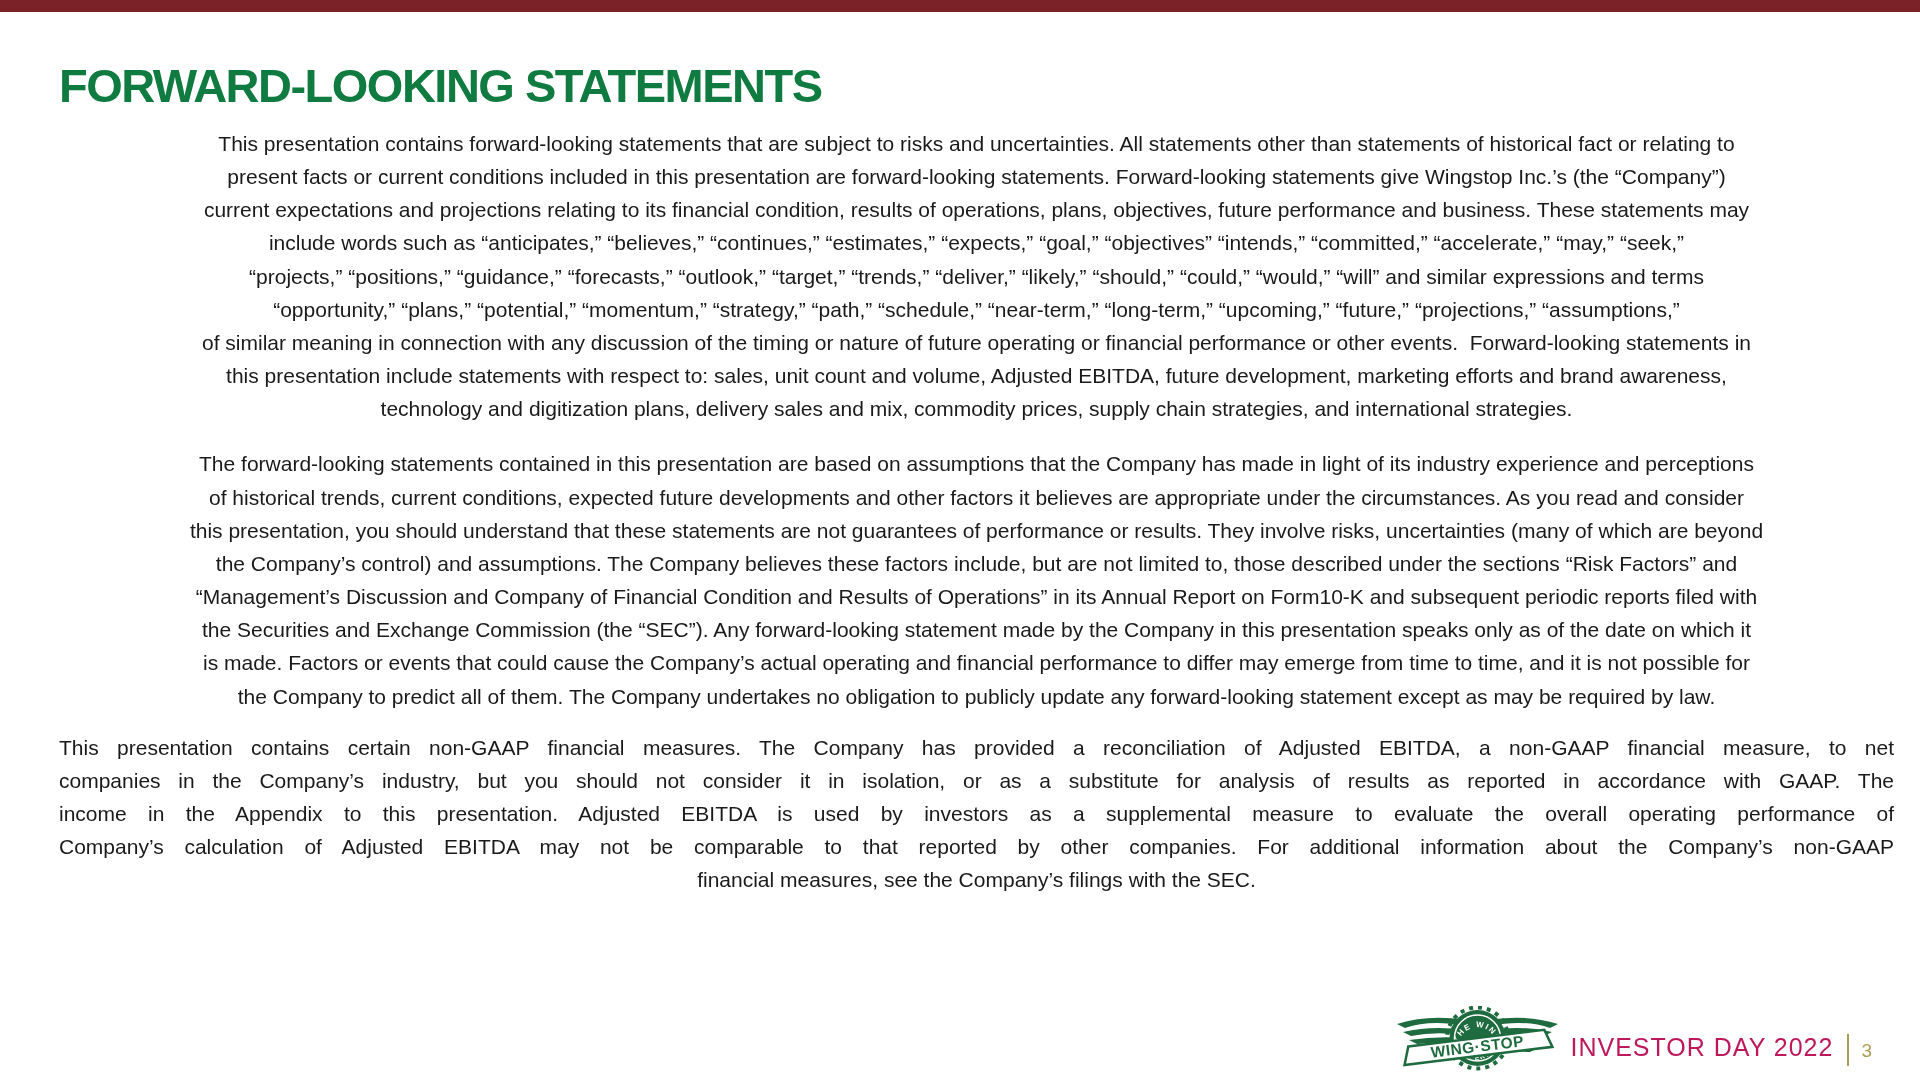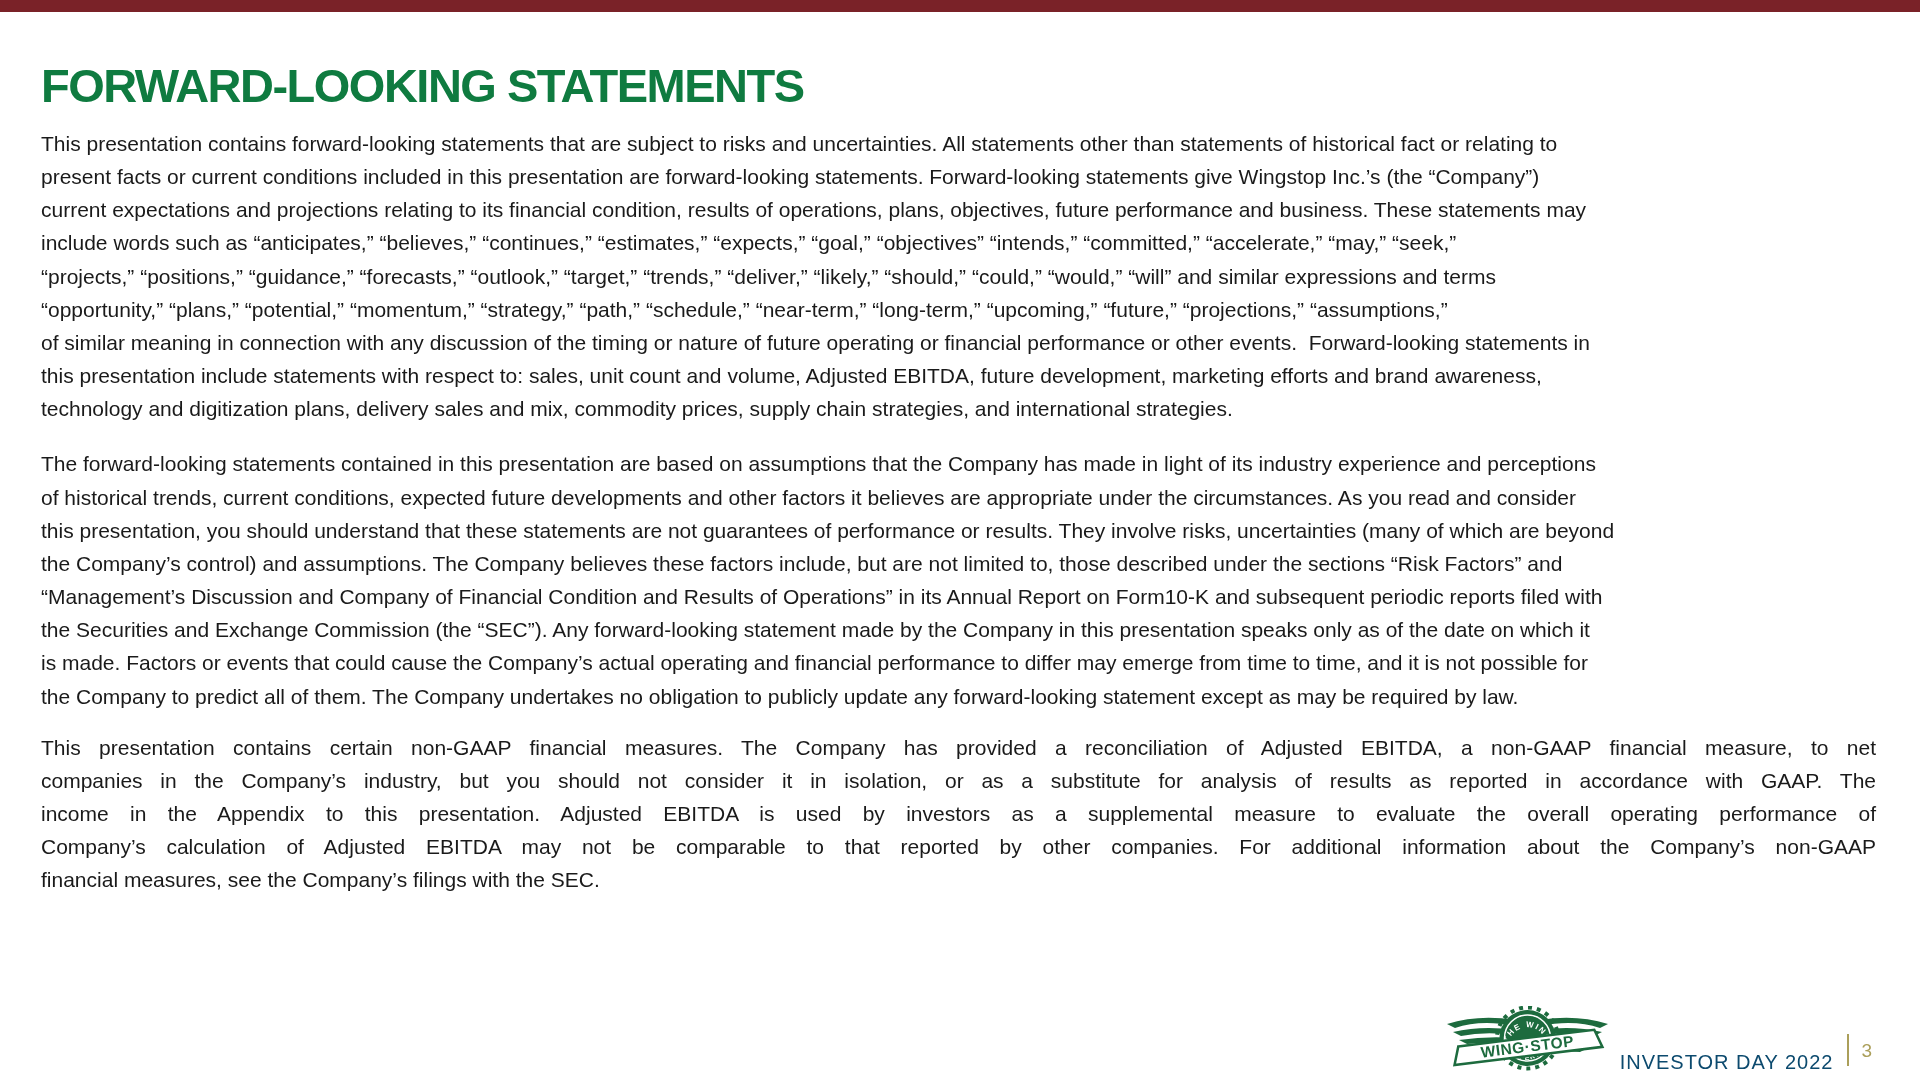--- a/index.html
+++ b/index.html
@@ -9,50 +9,51 @@
     width: 1920px; height: 1080px;
     background: #ffffff;
     overflow: hidden;
     font-family: "Liberation Sans", sans-serif;
   }
   .topbar {
     position: absolute; top: 0; left: 0;
     width: 1920px; height: 12px;
     background: #7a2228;
   }
-  .content { position: absolute; top: 12px; left: 41px; width: 1835px; }
+  .content { position: absolute; top: 12px; left: 59px; width: 1835px; }
   h1.sec-heading {
     font-family: "Liberation Sans", sans-serif;
     font-weight: bold;
     font-size: 47px;
     line-height: 47px;
     letter-spacing: -1.5px;
     color: #0f7b40;
     margin-top: 50px;
   }
   .para { margin-top: 18px; width: 1835px; color: #1a1a1a; font-size: 21px; }
   .para.second { margin-top: 22px; }
-  .para .line { line-height: 33.15px; white-space: nowrap; overflow: visible; }
+  .para .line { line-height: 33.15px; white-space: nowrap; overflow: visible; text-align: center; }
   .para .line.just {
     white-space: normal;
     text-align: justify;
     text-align-last: justify;
   }
   .footer {
     position: absolute;
     right: 48px; bottom: 6px;
     display: flex; align-items: center;
   }
   .logo-wrap { width: 165px; height: 68px; margin-right: 10px; }
   .event-label {
-    color: #0c4a6e;
-    font-size: 20px;
+    color: #be185d;
+    font-size: 25px;
     letter-spacing: 1px;
     white-space: nowrap;
     align-self: flex-end;
+    margin-bottom: 12px;
   }
   .footer-divider {
     width: 2px; height: 32px;
     background: #ab9f5a;
     margin: 0 12px 8px 14px;
     align-self: flex-end;
   }
   .page-number {
     color: #ab9f5a;
     font-size: 19px;

